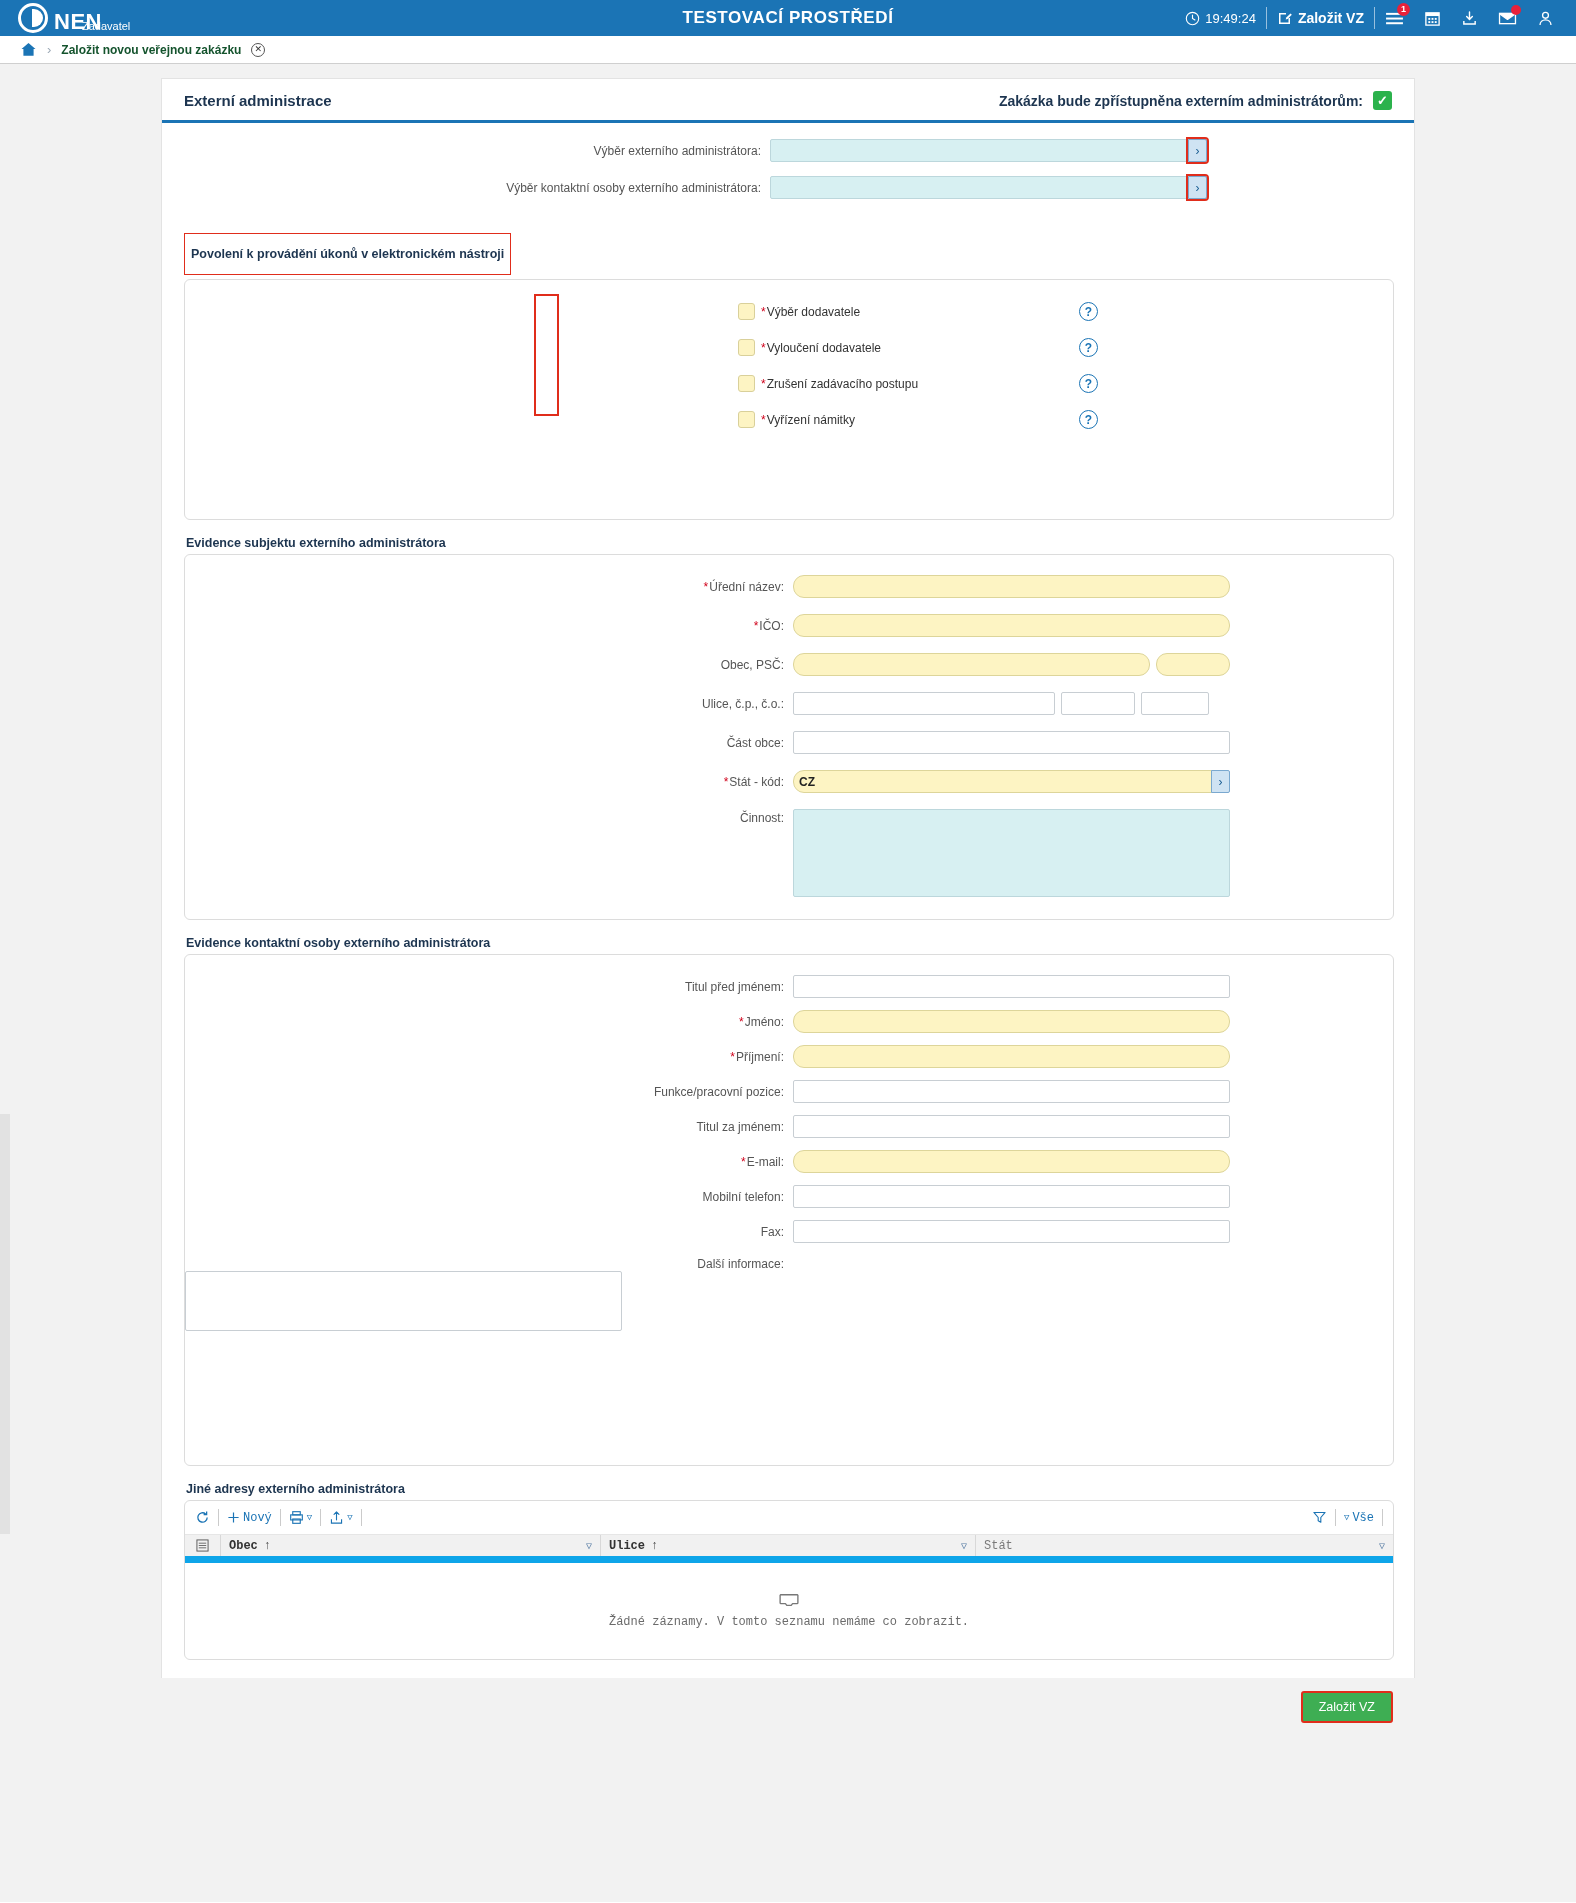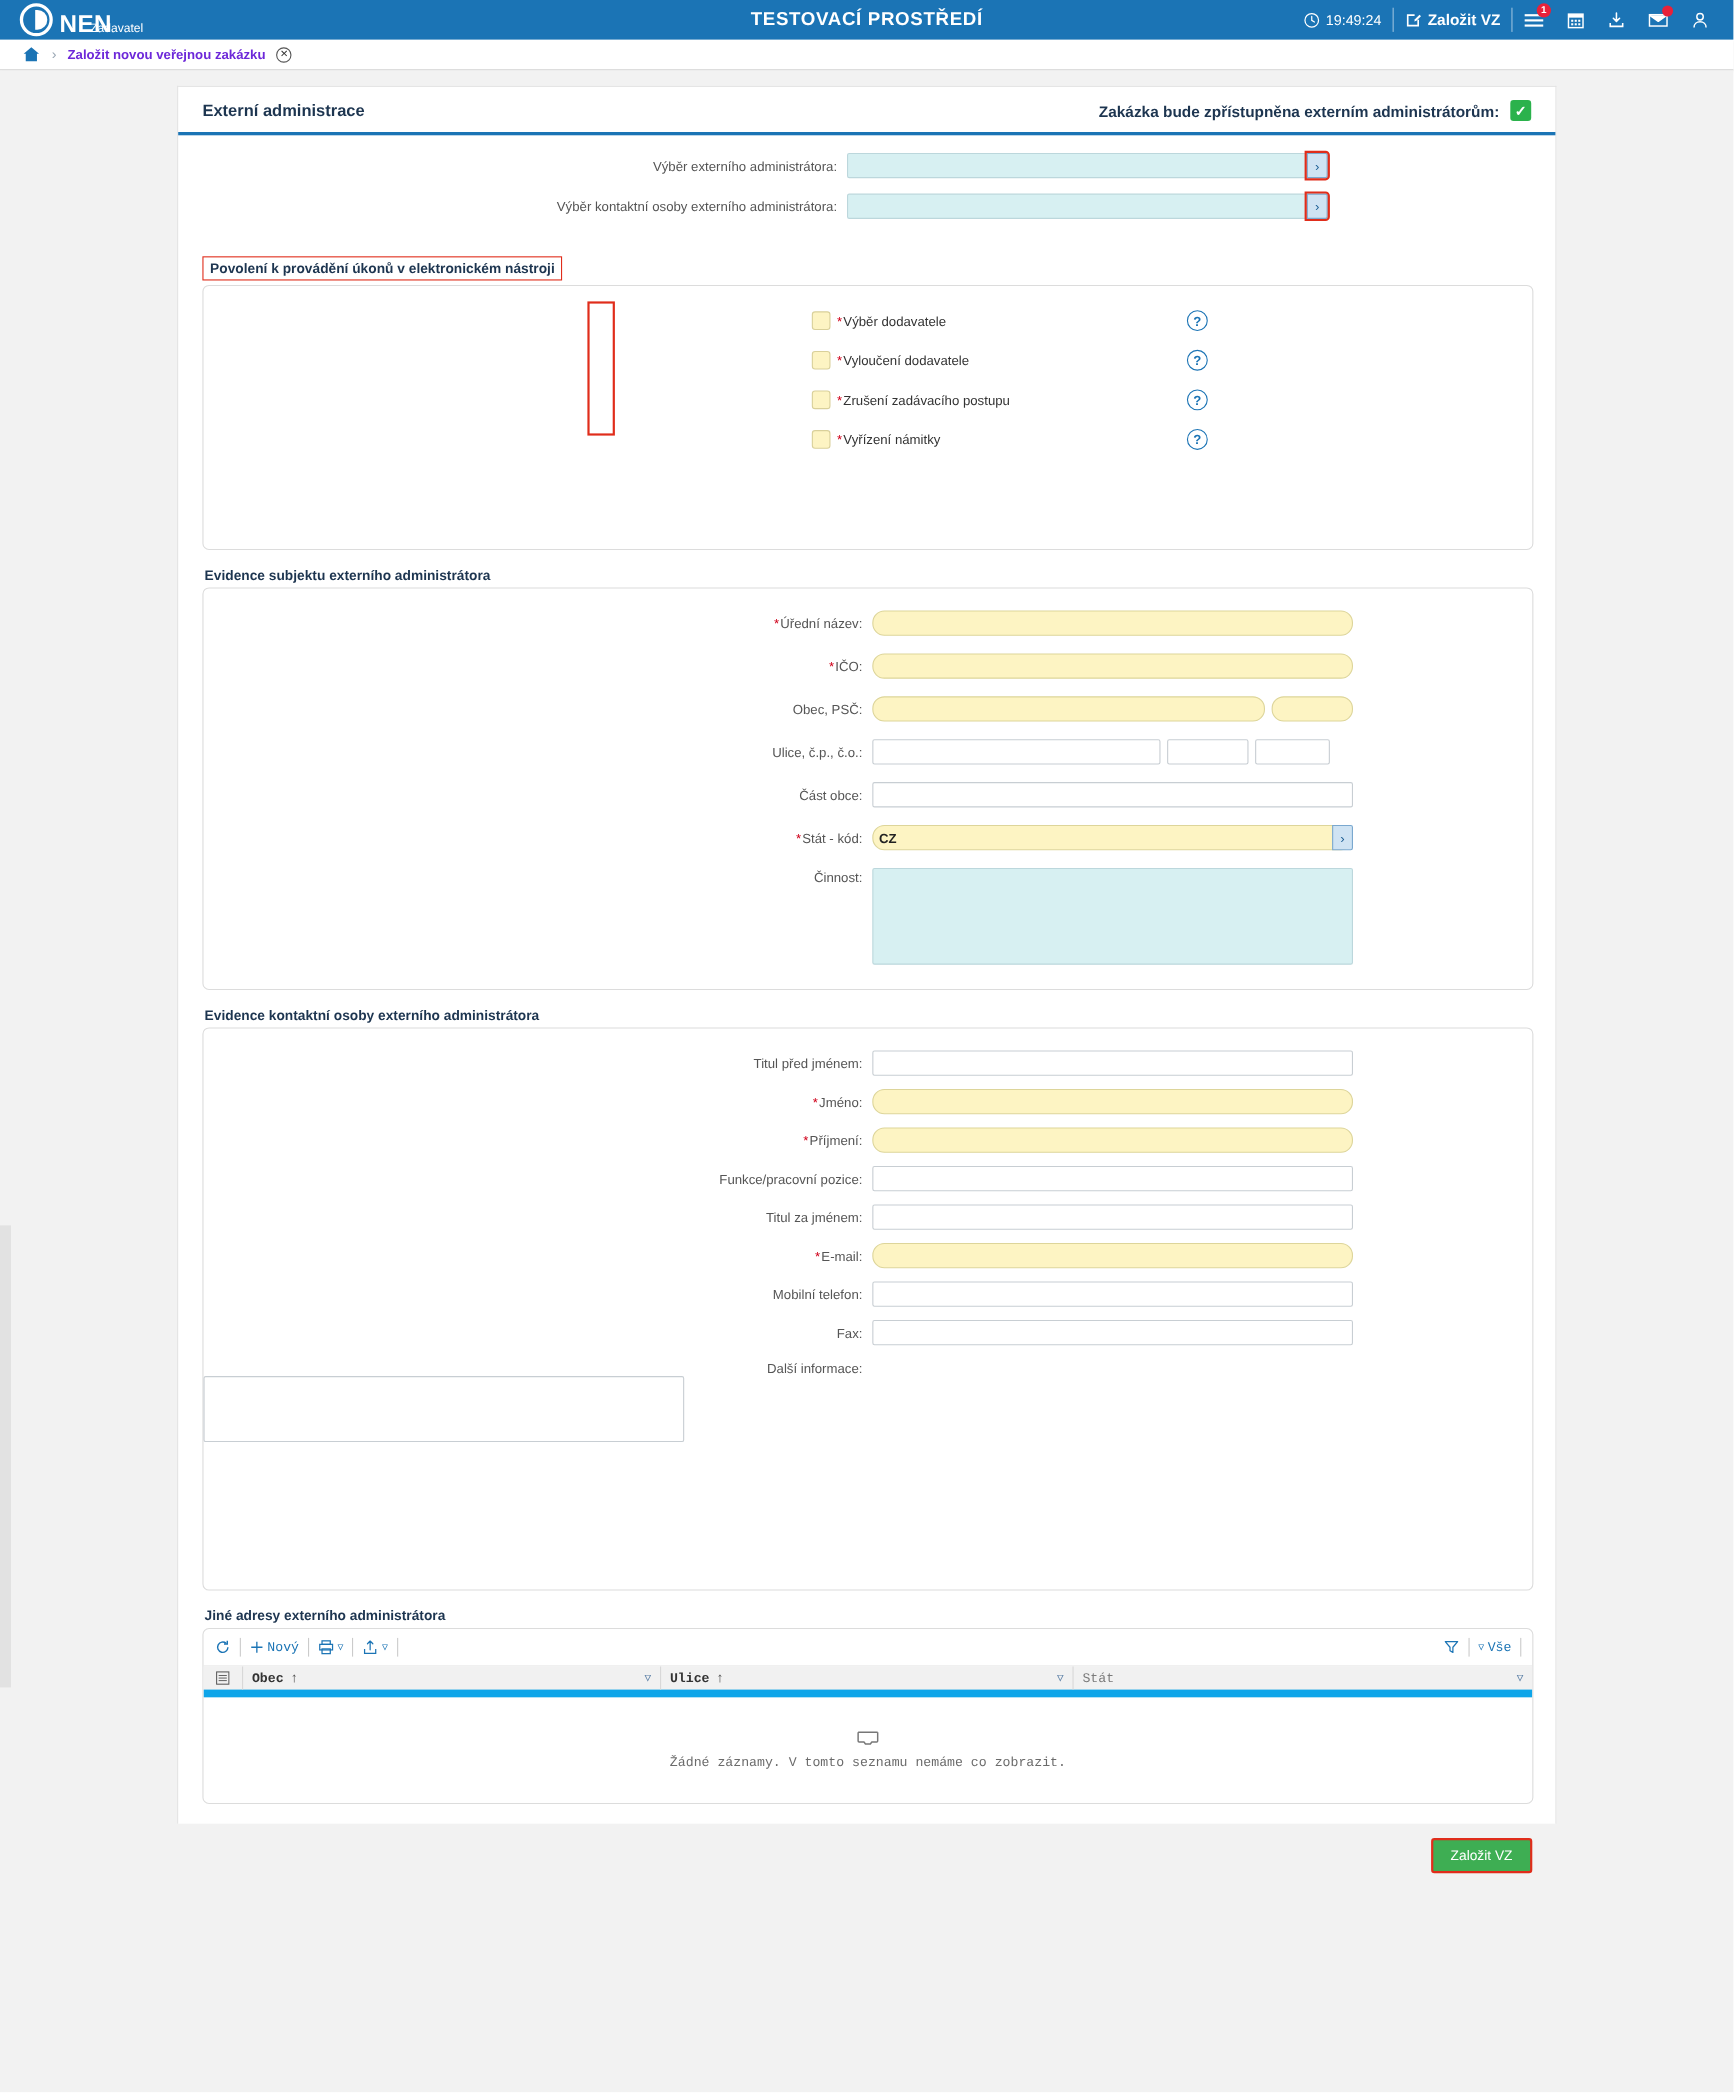--- a/index.html
+++ b/index.html
@@ -66,21 +66,21 @@
     background: #e8213a;
   }
 
   
   .crumbbar {
     height: 28px; background: #ffffff;
     display: flex; align-items: center; gap: 10px;
     padding-left: 20px; border-bottom: 1px solid #cfcfcf;
     box-shadow: 0 1px 2px rgba(0,0,0,.08);
   }
-  .crumb-text { font-size: 12px; font-weight: bold; color: #6d28d9; }
+  .crumb-text { font-size: 12px; font-weight: bold; color: #14532d; }
   .crumb-arrow { color: #9aa7b4; font-size: 13px; }
   .crumb-close {
     width: 14px; height: 14px; border: 1px solid #555; border-radius: 50%;
     display: inline-flex; align-items: center; justify-content: center;
     font-size: 9px; color: #333; line-height: 1;
   }
 
   
   .page {
     background: #f2f2f2; padding-top: 14px;
@@ -146,21 +146,21 @@
   .ta.blue { background: #d7f0f2; border-color: #bcd7dc; }
   .ta.sm { height: 60px; }
 
   
   .sec-wrap { width: 1254px; margin: 0 auto; padding: 0 22px; }
   .sec-legend {
     font-size: 12.5px; font-weight: bold; color: #1d3550;
     margin: 16px 0 4px 2px; display: inline-block;
   }
   .sec-legend.outlined {
-    border: 1px solid #e02d1b; padding: 3px 6px; margin-left: 0;
+    border: 1px solid #e02d1b; padding: 13px 6px; margin-left: 0;
   }
   .sec-box {
     border: 1px solid #dcdcdc; border-radius: 6px; background: #fff;
     padding: 14px 0 14px 0;
   }
 
   
   .perm-row { display: flex; align-items: center; margin-bottom: 17px; }
   .perm-spacer { width: 553px; }
   .perm-chk {

